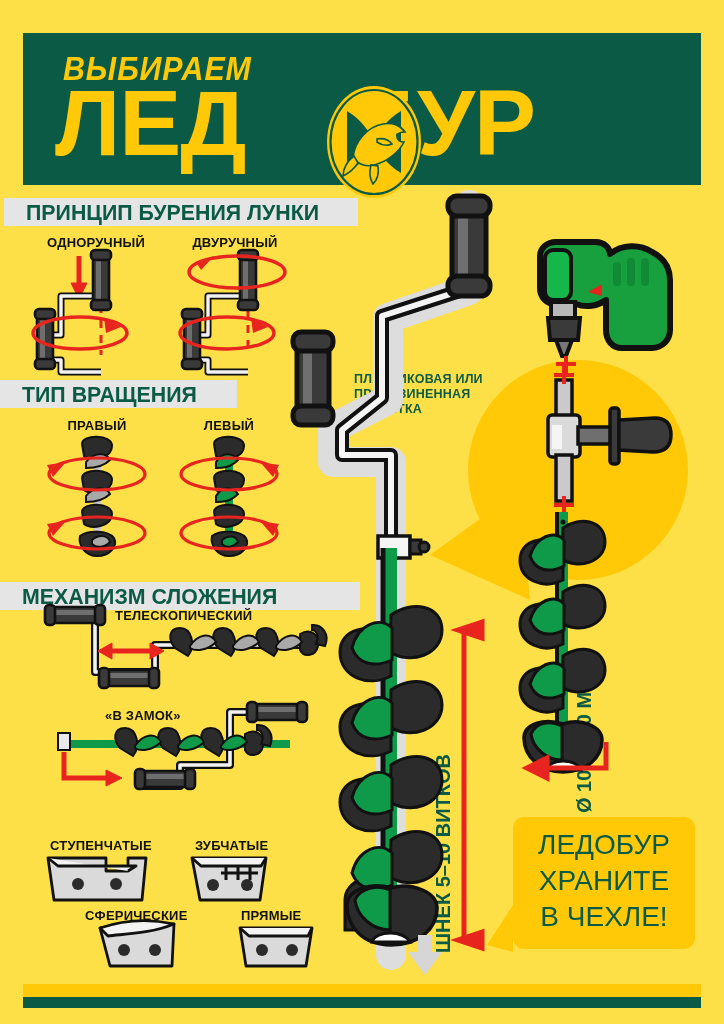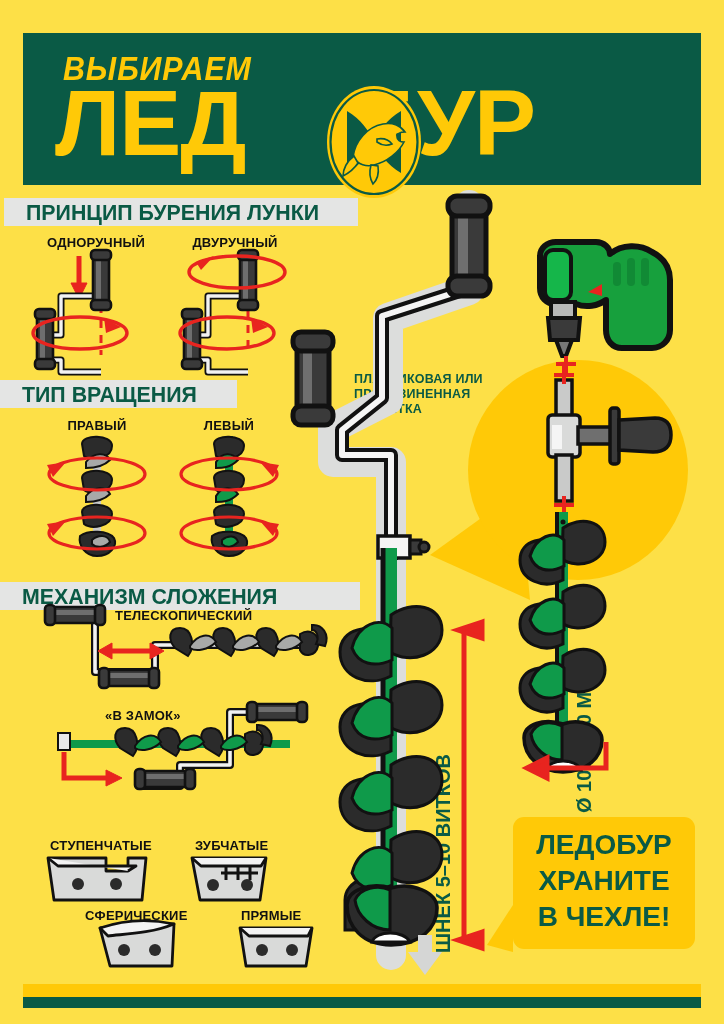--- a/index.html
+++ b/index.html
@@ -40,21 +40,21 @@
 
   
   .vlabel{position:absolute;font-size:20px;font-weight:bold;color:#0a5a45;
           white-space:nowrap;transform-origin:left bottom;
           transform:rotate(-90deg);}
 
   
   .bubblebox{position:absolute;left:513px;top:817px;width:182px;height:132px;
              background:#FFC907;border-radius:11px;}
   .bubblebox .btext{position:absolute;left:0;top:10px;width:182px;text-align:center;
-             font-size:28px;line-height:36px;font-weight:bold;color:#0a5a45;}
+             font-size:28px;line-height:36px;font-weight:normal;color:#0a5a45;}
 
   
   .stripe-y{position:absolute;left:23px;top:984px;width:678px;height:13px;background:#FFC907;}
   .stripe-g{position:absolute;left:23px;top:997px;width:678px;height:11px;background:#0a5a45;}
 
   svg{display:block;overflow:visible;}
   .layer{position:absolute;left:0;top:0;width:724px;height:1024px;pointer-events:none;}
 </style>
 </head>
 <body>

